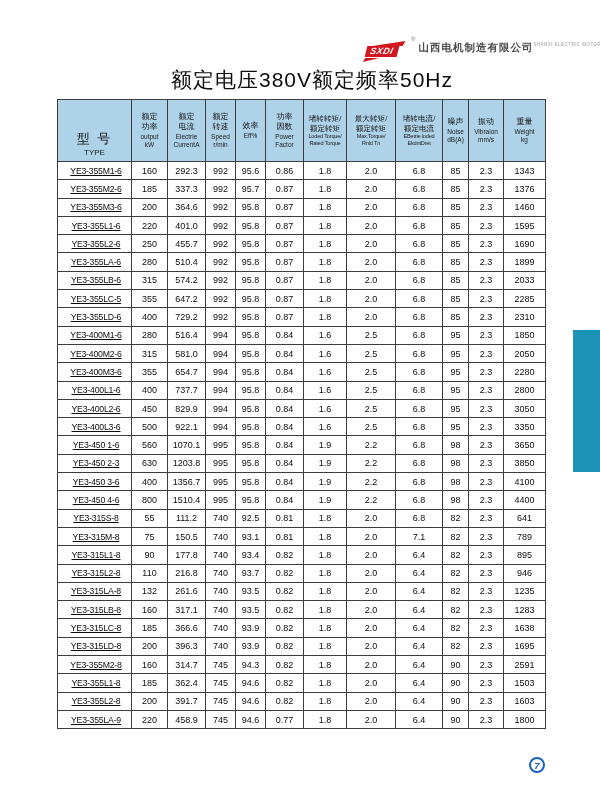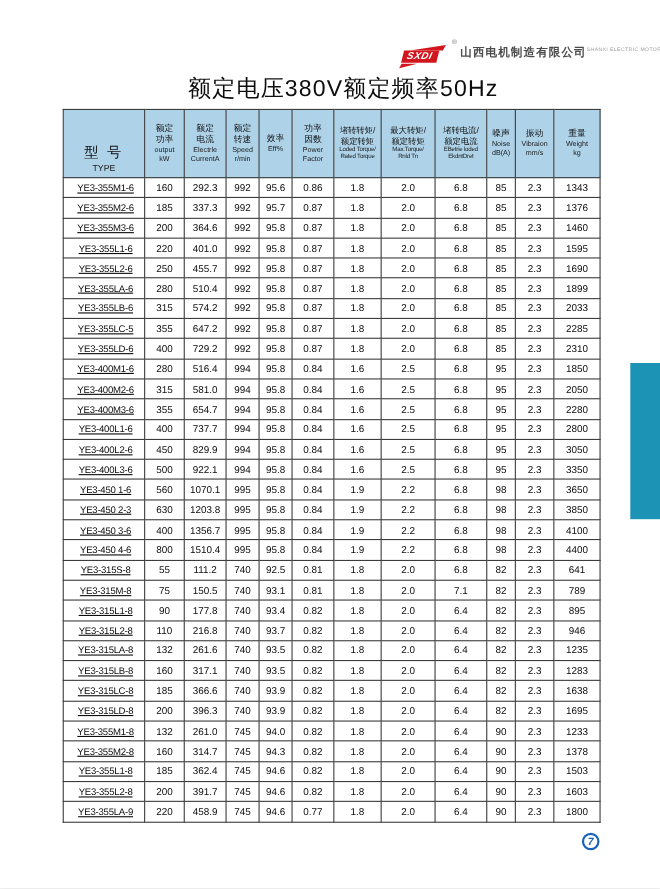--- a/index.html
+++ b/index.html
@@ -549,46 +549,32 @@
           <td>93.9</td>
           <td>0.82</td>
           <td>1.8</td>
           <td>2.0</td>
           <td>6.4</td>
           <td>82</td>
           <td>2.3</td>
           <td>1695</td>
         </tr>
         <tr>
-          <td class="model">YE3-355M1-8</td>
-          <td>132</td>
-          <td>261.0</td>
-          <td>745</td>
-          <td>94.0</td>
-          <td>0.82</td>
-          <td>1.8</td>
-          <td>2.0</td>
-          <td>6.4</td>
-          <td>90</td>
-          <td>2.3</td>
-          <td>1233</td>
-        </tr>
-        <tr>
           <td class="model">YE3-355M2-8</td>
           <td>160</td>
           <td>314.7</td>
           <td>745</td>
           <td>94.3</td>
           <td>0.82</td>
           <td>1.8</td>
           <td>2.0</td>
           <td>6.4</td>
           <td>90</td>
           <td>2.3</td>
-          <td>1378</td>
+          <td>2591</td>
         </tr>
         <tr>
           <td class="model">YE3-355L1-8</td>
           <td>185</td>
           <td>362.4</td>
           <td>745</td>
           <td>94.6</td>
           <td>0.82</td>
           <td>1.8</td>
           <td>2.0</td>

